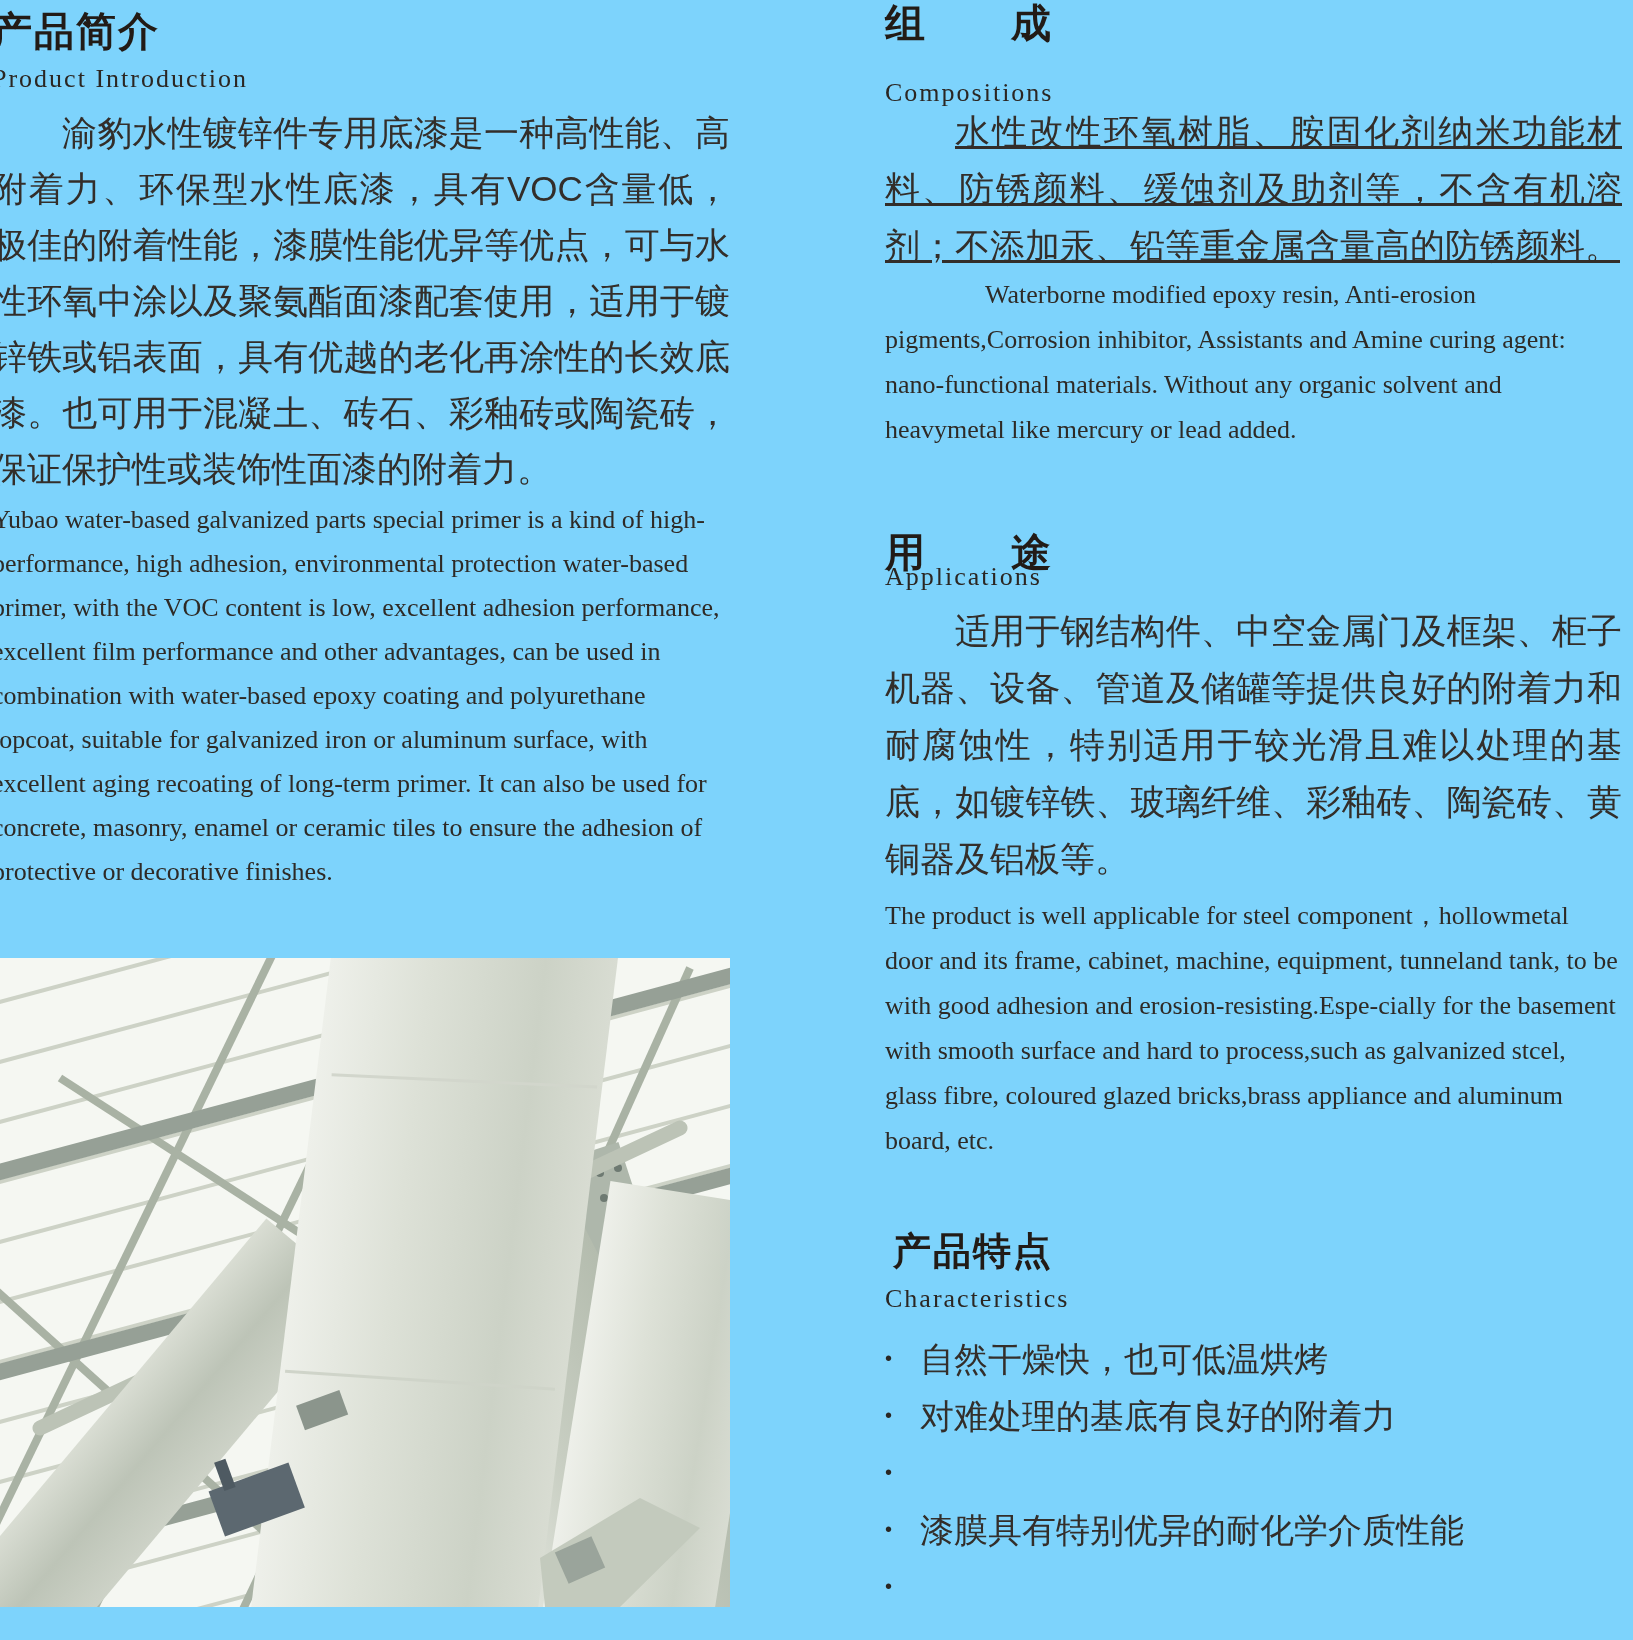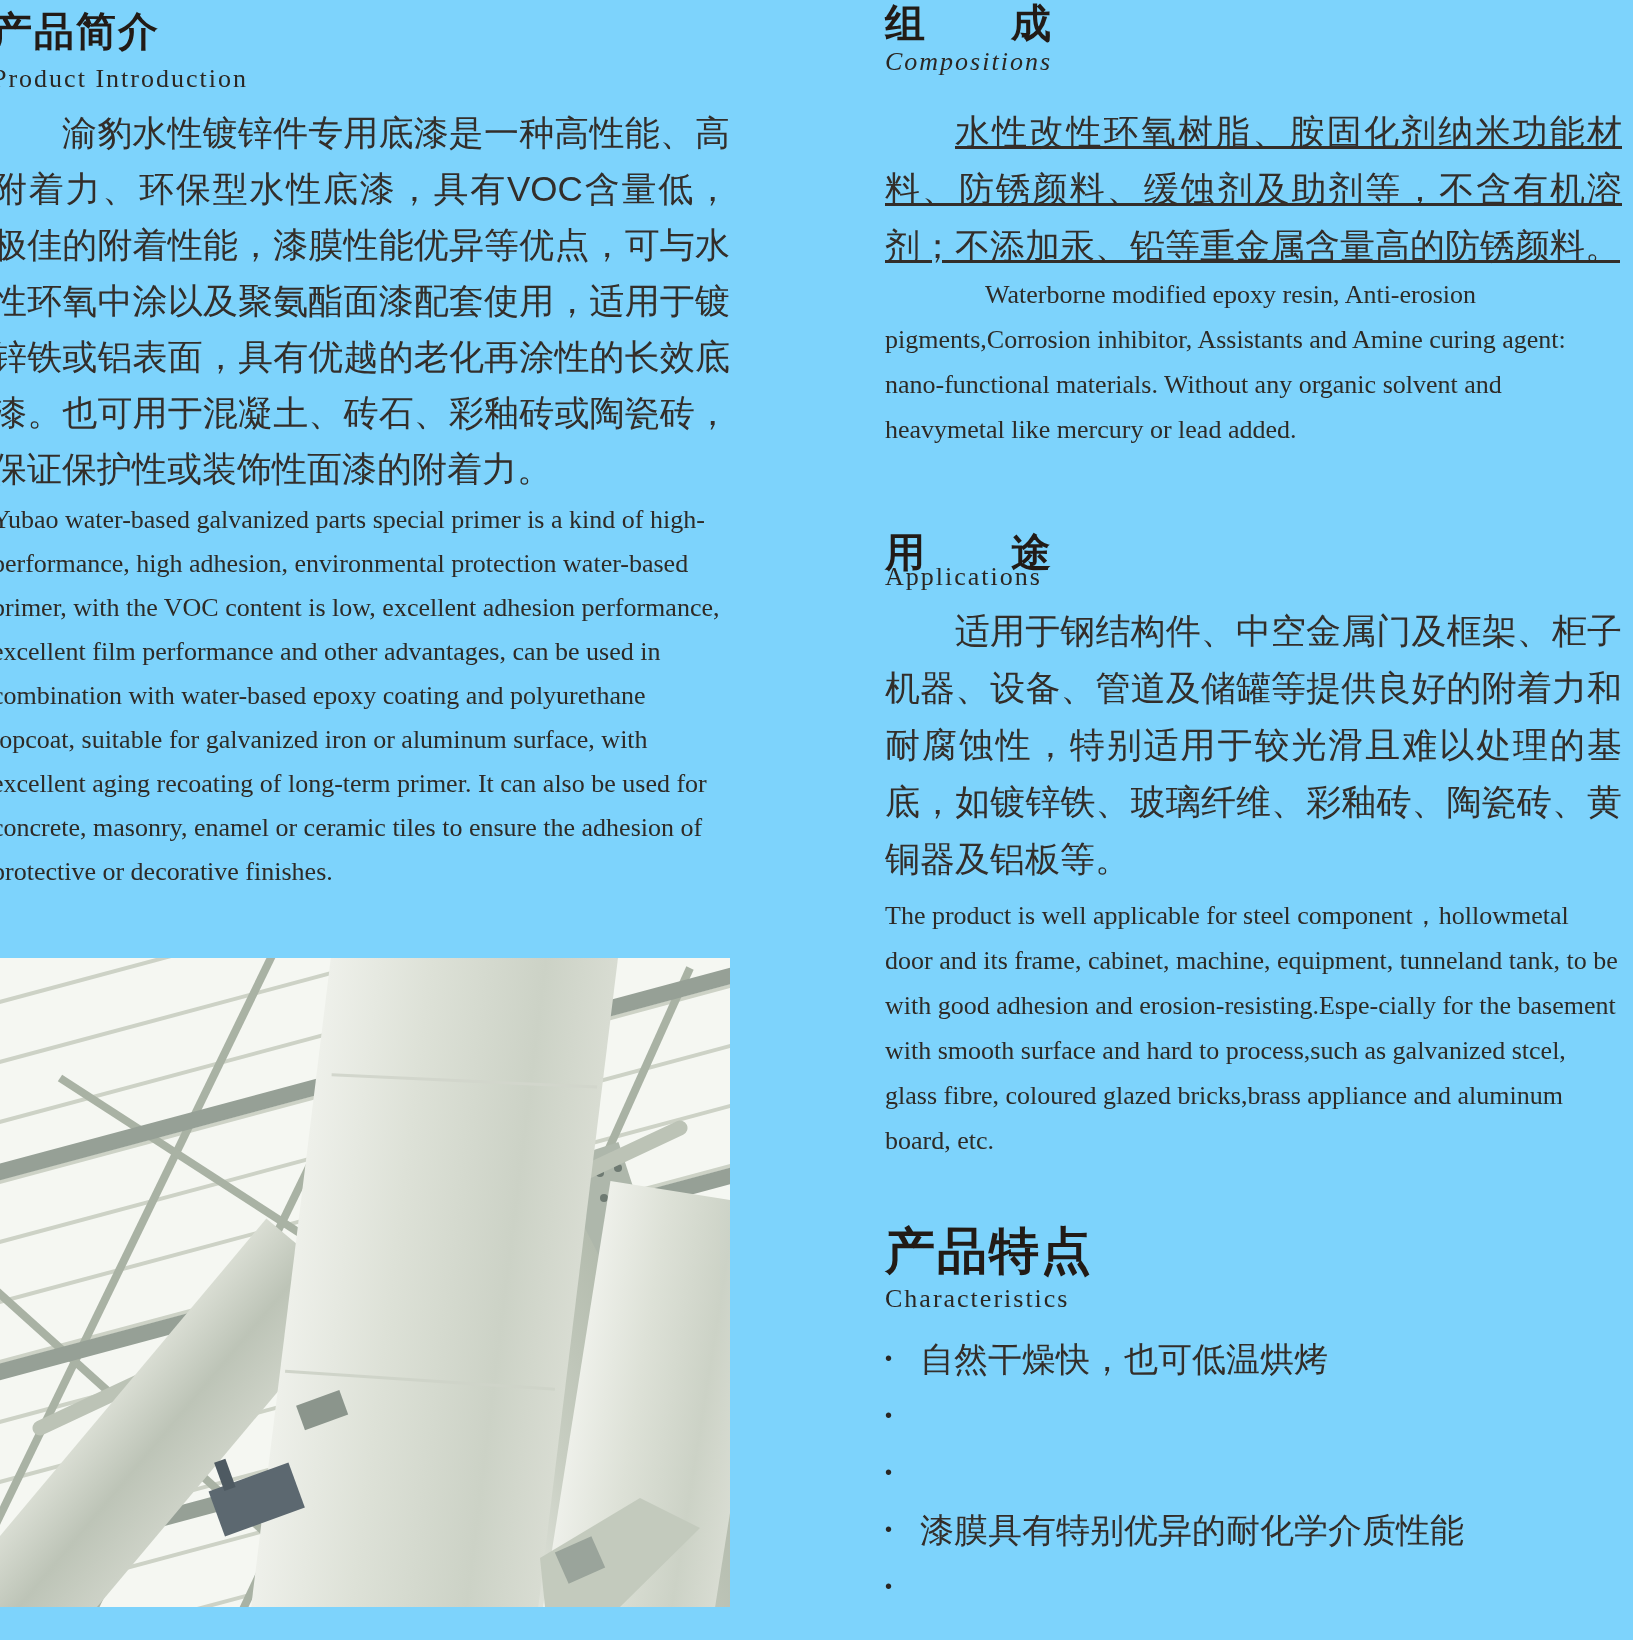--- a/index.html
+++ b/index.html
@@ -3,21 +3,21 @@
 <meta charset="utf-8">
 <style>
   html,body{margin:0;padding:0;background:#ffffff;}
   .page{position:relative;width:1633px;height:1640px;background:#7dd3fc;overflow:hidden;
         font-family:"Liberation Sans",sans-serif;color:#2e2a26;}
   .abs{position:absolute;}
 
   
   .h-cn{font-family:"Liberation Sans",sans-serif;font-weight:700;font-size:40px;
         line-height:46px;color:#221b16;letter-spacing:2px;white-space:pre;}
-  .h-cn-sm{font-size:50px;}
+  .h-cn-sm{font-size:38px;margin-left:8px;}
   .h-en{font-family:"Liberation Serif",serif;font-size:26px;line-height:34px;
         letter-spacing:2px;color:#2b2622;white-space:nowrap;}
 
   
   .body-cn{font-family:"Liberation Sans",sans-serif;font-size:35px;line-height:56px;
            color:#332e2a;text-align:justify;font-weight:300;overflow:hidden;}
   .body-cn-r{line-height:57px;}
   .indent2{text-indent:70px;}
   .indent3{text-indent:100px;}
   .body-en{font-family:"Liberation Serif",serif;font-size:26px;line-height:44px;
@@ -157,21 +157,21 @@
         <polygon points="540,600 640,540 700,570 620,649 545,649" fill="#c3cabd"></polygon>
         <rect x="560" y="585" width="40" height="34" fill="#9aa49b" transform="rotate(-24 580 602)"></rect>
       </g>
     </svg>
   </div>
 
   <div class="col-right">
 
     <div class="abs h-cn" style="left:0;top:0;">组　　成</div>
 
-    <div class="abs h-en" style="left:0;top:45px;font-style:italic;">Compositions</div>
+    <div class="abs h-en" style="left:0;top:76px;">Compositions</div>
 
     <div class="abs body-cn body-cn-r indent2" style="left:0;top:103px;width:737px;height:172px;text-decoration:underline;">水性改性环氧树脂、胺固化剂纳米功能材料、防锈颜料、缓蚀剂及助剂等，不含有机溶剂；不添加汞、铅等重金属含量高的防锈颜料。</div>
 
     <div class="abs body-en body-en-r indent3" style="left:0;top:272px;width:737px;height:184px;">Waterborne modified epoxy resin, Anti-erosion  pigments,Corrosion inhibitor, Assistants and Amine curing agent: nano-functional materials. Without any organic solvent and heavymetal like mercury or lead added.</div>
 
     <div class="abs h-cn" style="left:0;top:500px;margin-top:29px;">用　　途</div>
 
     <div class="abs h-en" style="left:0;top:560px;">Applications</div>
 
     <div class="abs body-cn body-cn-r indent2" style="left:0;top:602px;width:737px;height:286px;">适用于钢结构件、中空金属门及框架、柜子机器、设备、管道及储罐等提供良好的附着力和耐腐蚀性，特别适用于较光滑且难以处理的基底，如镀锌铁、玻璃纤维、彩釉砖、陶瓷砖、黄铜器及铝板等。</div>
@@ -182,20 +182,21 @@
 
     <div class="abs h-en" style="left:0;top:1282px;">Characteristics</div>
 
     <ul class="abs bullets" style="left:0;top:1336px;width:737px;height:304px;">
       <li>
         <span class="bullet-marker">•</span>
         <span class="bullet-text-cn">自然干燥快，也可低温烘烤</span>
       </li>
       <li>
         <span class="bullet-marker">•</span>
+        <span class="bullet-text-cn">对难处理的基底有良好的附着力</span>
       </li>
       <li>
         <span class="bullet-marker">•</span>
       </li>
       <li>
         <span class="bullet-marker">•</span>
         <span class="bullet-text-cn">漆膜具有特别优异的耐化学介质性能</span>
       </li>
       <li>
         <span class="bullet-marker">•</span>

